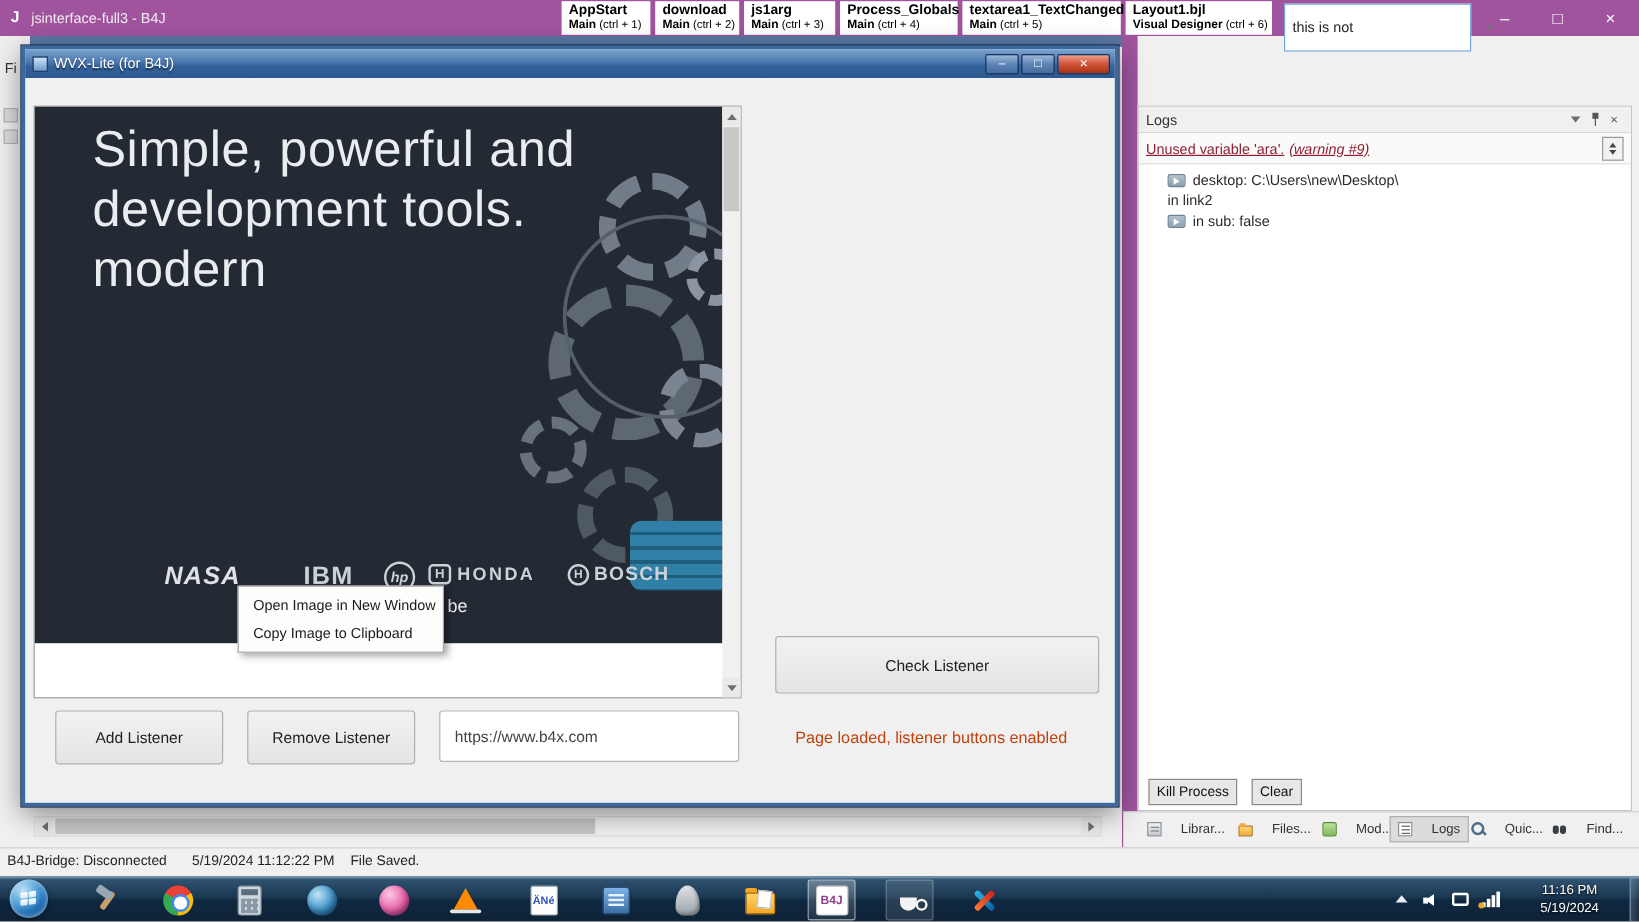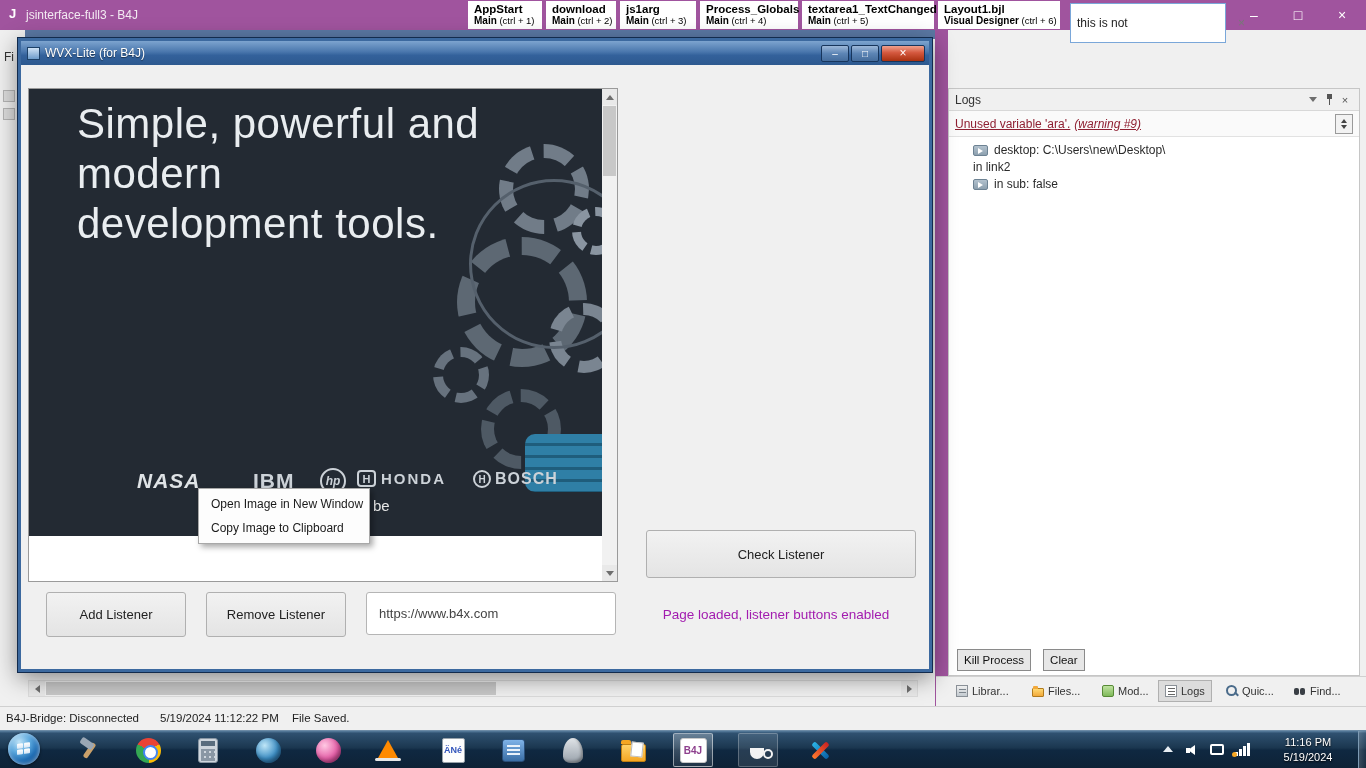--- a/index.html
+++ b/index.html
@@ -57,21 +57,21 @@
   .vs-btn{position:absolute;left:0;width:15px;height:16px;background:#e9e9e9;display:flex;align-items:center;justify-content:center;cursor:pointer}
   .tri-up{width:0;height:0;border-left:4px solid transparent;border-right:4px solid transparent;border-bottom:5px solid #6e6e6e}
   .tri-down{width:0;height:0;border-left:4px solid transparent;border-right:4px solid transparent;border-top:5px solid #6e6e6e}
   .tri-left{width:0;height:0;border-top:4px solid transparent;border-bottom:4px solid transparent;border-right:5px solid #6e6e6e}
   .tri-right{width:0;height:0;border-top:4px solid transparent;border-bottom:4px solid transparent;border-left:5px solid #6e6e6e}
   .vs-thumb{position:absolute;left:1px;top:17px;width:13px;height:70px;background:#c8c8c8;cursor:pointer}
 
   .jfx-btn{position:absolute;background:linear-gradient(#f2f2f2,#e4e4e4);border:1px solid #b0b0b0;border-radius:3px;font-size:13px;color:#222;display:flex;align-items:center;justify-content:center;cursor:pointer}
   .url-field{position:absolute;left:345px;top:551px;width:250px;height:43px;background:#fff;border:1px solid #b5b5b5;border-radius:3px;display:flex;align-items:center}
   .url-field input{width:100%;border:none;outline:none;font-size:13px;color:#444;padding:0 12px;font-family:inherit;background:transparent}
-  .wvx-status{position:absolute;left:600px;top:551px;width:310px;height:45px;display:flex;align-items:center;justify-content:center;font-size:13.5px;color:#a21caf}
+  .wvx-status{position:absolute;left:600px;top:551px;width:310px;height:45px;display:flex;align-items:center;justify-content:center;font-size:13.5px;color:#c2410c}
 
   
   .ctx{position:absolute;left:198px;top:488px;width:172px;background:#fdfdfd;border:1px solid #a8a8a8;box-shadow:3px 3px 6px rgba(0,0,0,.35);z-index:60;padding:3px 0}
   .ctx-item{font-size:12px;color:#1a1a1a;padding:5px 12px;cursor:pointer;white-space:nowrap}
 
   
   .hscroll{position:absolute;left:28px;top:680px;width:890px;height:17px;background:#f1f1f1;border:1px solid #dcdcdc}
   .hs-btn{position:absolute;top:0;width:16px;height:15px;background:#e9e9e9;display:flex;align-items:center;justify-content:center;cursor:pointer}
   .hs-thumb{position:absolute;left:17px;top:1px;width:450px;height:13px;background:#c8c8c8;cursor:pointer}
 
@@ -92,21 +92,21 @@
   .spin .d{border-top:4px solid #444}
   .logbody{flex:1;padding:5px 24px;font-size:12px;color:#2a2a2a;line-height:16px;overflow:hidden}
   .logline{display:flex;align-items:center;margin-bottom:1px}
   .log-ic{width:15px;height:11px;border-radius:2px;background:linear-gradient(#b3c2ce,#8da0af);border:1px solid #6d8293;margin-right:6px;position:relative;flex:0 0 auto}
   .log-ic::after{content:"";position:absolute;left:4px;top:2px;width:0;height:0;border-top:3px solid transparent;border-bottom:3px solid transparent;border-left:5px solid #fff}
   .logbtns{height:30px;display:flex;align-items:center;gap:12px;padding:0 8px}
   .smallbtn{height:22px;padding:0 6px;background:#e7e7e7;border:1px solid #8a8a8a;font-size:11.5px;color:#111;display:flex;align-items:center;cursor:pointer}
 
   
   .tabstrip{position:absolute;left:936px;top:676px;width:430px;height:30px;background:#f0f0f0;border-top:1px solid #d0d0d0}
-  .ptab{position:absolute;top:3px;height:22px;display:flex;align-items:center;gap:4px;font-size:11px;color:#333;padding:0 6px;cursor:pointer}
+  .ptab{position:absolute;top:3px;height:22px;display:flex;align-items:center;gap:16px;font-size:11px;color:#333;padding:0 6px;cursor:pointer}
   .ptab.active{background:#dcdcdc;border:1px solid #b0b0b0}
   .pt-ic{width:12px;height:12px;position:relative;flex:0 0 auto}
   .pt-lib{background:linear-gradient(#efefef,#c3cad0);border:1px solid #8a9097}
   .pt-lib::after{content:"";position:absolute;left:2px;top:3px;width:7px;height:1px;background:#7c848c;box-shadow:0 3px 0 #7c848c}
   .pt-files{background:linear-gradient(#ffd972,#f2a93b);border:1px solid #b07b1e;border-radius:1px;margin-top:2px;height:9px}
   .pt-files::before{content:"";position:absolute;left:0;top:-3px;width:5px;height:3px;background:#f2a93b;border-radius:1px 1px 0 0}
   .pt-mod{background:linear-gradient(#bfe3a0,#7fb95a);border:1px solid #578a36;border-radius:2px}
   .pt-logs{background:#fff;border:1px solid #8a9097}
   .pt-logs::after{content:"";position:absolute;left:2px;top:2px;width:7px;height:1px;background:#666;box-shadow:0 3px 0 #666,0 6px 0 #666}
   .pt-quick::before{content:"";position:absolute;left:0;top:0;width:7px;height:7px;border:2px solid #4a6b8a;border-radius:50%}
@@ -232,22 +232,22 @@
         <span class="gear" style="left:428px;top:148px;width:130px;height:130px;border-width:18px;border-color:#5d6873"></span>
         <span class="gear" style="left:520px;top:214px;width:70px;height:70px;border-width:12px;border-color:#7a8591"></span>
         <span class="gear" style="left:404px;top:258px;width:56px;height:56px;border-width:10px;border-color:#67727e"></span>
         <span class="gear" style="left:543px;top:118px;width:48px;height:48px;border-width:9px;border-color:#8a95a1"></span>
         <span class="gear" style="left:452px;top:300px;width:80px;height:80px;border-width:13px;border-color:#4e5964"></span>
         <span class="bulb"></span>
         <span class="bulb-base"></span>
 
         <div class="hero-h1">
           <div>Simple, powerful and</div>
+          <div>development tools.</div>
           <div>modern</div>
-          <div>development tools.</div>
         </div>
         <div class="hero-sub">
         </div>
 
         <div class="logos">
           <span class="lg-nasa">NASA</span>
           <span class="lg-ibm">IBM</span>
           <span class="lg-hp">hp</span>
           <span class="lg-honda">
             <span class="hbox">H</span>

